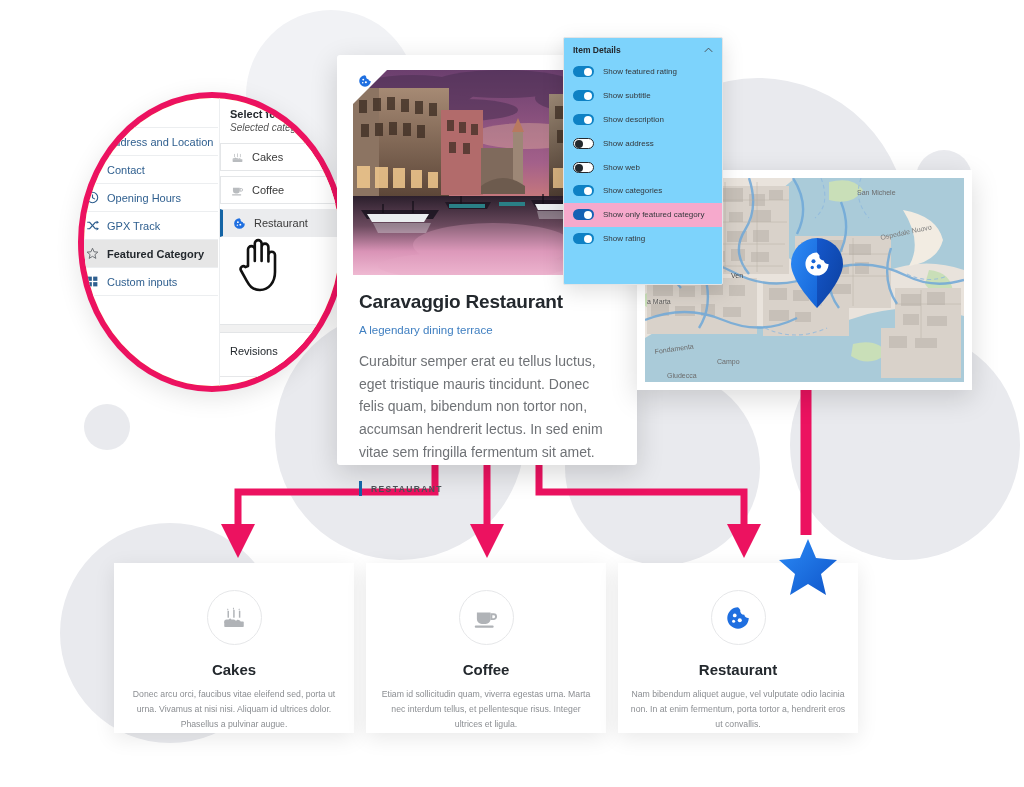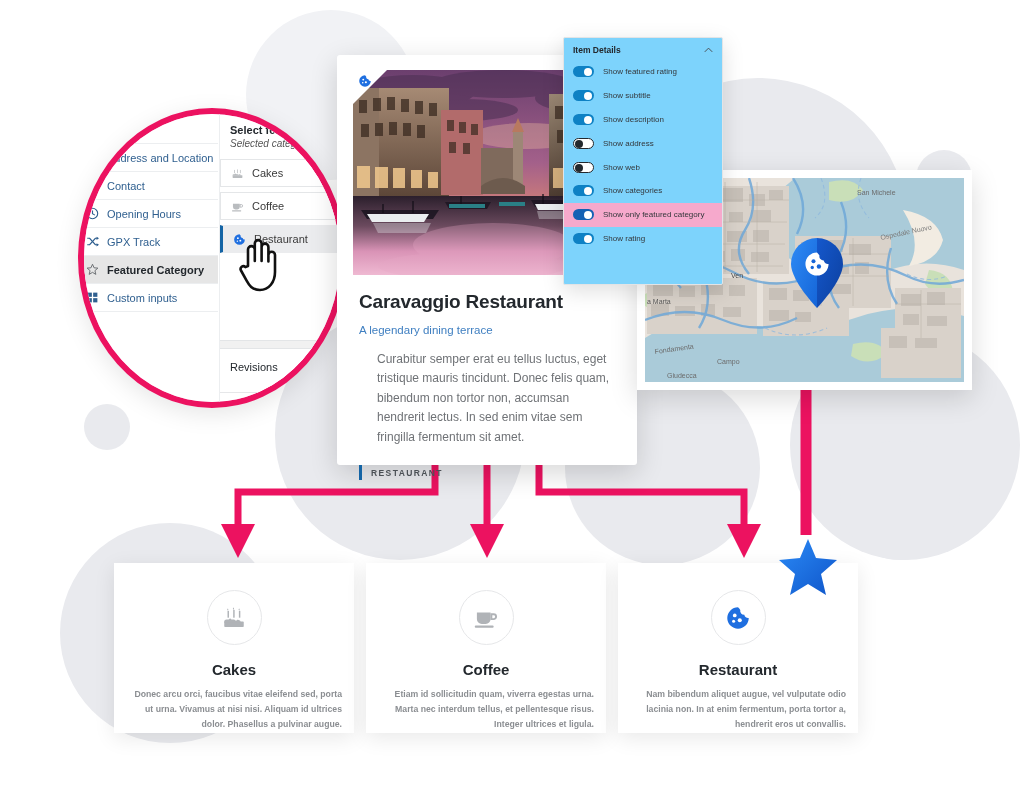--- a/index.html
+++ b/index.html
@@ -21,23 +21,23 @@
   .blob.b6 { left:565px;  top:370px;  width:195px; height:195px; }
   .blob.b7 { left:790px;  top:330px;  width:230px; height:230px; }
   .blob.b8 { left:246px;  top:10px;   width:170px; height:170px; background:#f1f2f5;}
   .blob.b9 { left:840px;  top:440px;  width:120px; height:120px; }
 
   
   .arrows { position:absolute; left:0; top:0; width:1024px; height:787px; pointer-events:none; }
 
   
   .lens {
-    position:absolute; left:78px; top:108px; width:268px; height:300px;
+    position:absolute; left:78px; top:92px; width:268px; height:300px;
     border-radius:50%; border:6px solid #ec1260;
-    overflow:hidden; background:#f9a8d4;
+    overflow:hidden; background:#f97316;
     box-shadow: 0 6px 24px rgba(0,0,0,.10);
     text-decoration: underline;
   }
   .lens-inner { position:absolute; left:-6px; top:-6px; width:330px; height:330px; }
 
   
   .adminbox { position:absolute; left:0; top:0; width:330px; height:330px; background:#fff; }
   .adm-tabs { position:absolute; left:0; top:0; width:140px; top:8px; }
   .adm-tab {
     display:flex; align-items:center; gap:8px;
@@ -69,21 +69,21 @@
     background:#fff; border-radius:3px;
     box-shadow: 0 8px 28px rgba(0,0,0,.16);
   }
   .card-img { position:relative; width:268px; height:205px; margin:15px auto 0; overflow:hidden; background:#3a2640; }
   .corner-badge { position:absolute; left:0; top:0; width:0; height:0;
      border-top:34px solid #fff; border-right:34px solid transparent; z-index:3; }
   .corner-icon { position:absolute; left:5px; top:4px; z-index:4; }
   .card-body { padding:16px 22px 0 22px; }
   .card-title { font-size:19px; font-weight:bold; color:#23282d; letter-spacing:-0.2px; }
   .card-sub { font-size:11.5px; color:#3f7fc1; margin-top:11px; }
-  .card-desc { font-size:12px; line-height:1.62; color:#6f7276; margin-top:14px;margin-left:18px; }
+  .card-desc { font-size:14px; line-height:1.62; color:#6f7276; margin-top:14px; }
   .card-tag { display:flex; align-items:center; gap:9px; margin-top:18px; }
   .card-tag .bar { width:3px; height:15px; background:#1464a5; }
   .card-tag .lbl { font-size:8.5px; letter-spacing:1.4px; font-weight:bold; color:#4b5055; }
 
   
   .popover {
     position:absolute; left:563px; top:37px; width:160px; height:248px;
     background:#7dd3fc; border:1px solid #e2e4e6; border-radius:2px;
     box-shadow: 0 6px 22px rgba(0,0,0,.13); z-index:6;
   }
@@ -113,21 +113,21 @@
   .tile {
     position:absolute; top:563px; width:240px; height:170px;
     background:#fff; box-shadow:0 5px 20px rgba(0,0,0,.09);
   }
   .tile.t1 { left:114px; } .tile.t2 { left:366px; } .tile.t3 { left:618px; }
   .tile-ic {
     width:55px; height:55px; border-radius:50%; border:1px solid #e6e7e9;
     margin:27px auto 0; display:flex; align-items:center; justify-content:center;
   }
   .tile-t { text-align:center; font-size:15px; font-weight:bold; color:#23282d; margin-top:16px; }
-  .tile-d { text-align:right; font-size:8.7px; line-height:1.75; color:#8b8e92; padding:9px 12px 0;font-weight:bold; }
+  .tile-d { text-align:center; font-size:8.7px; line-height:1.75; color:#8b8e92; padding:9px 12px 0; }
 
   
   .star { position:absolute; left:778px; top:538px; z-index:7; }
 </style>
 </head>
 <body>
 
 <div id="stage">
 
   <div class="blob b8"></div>

